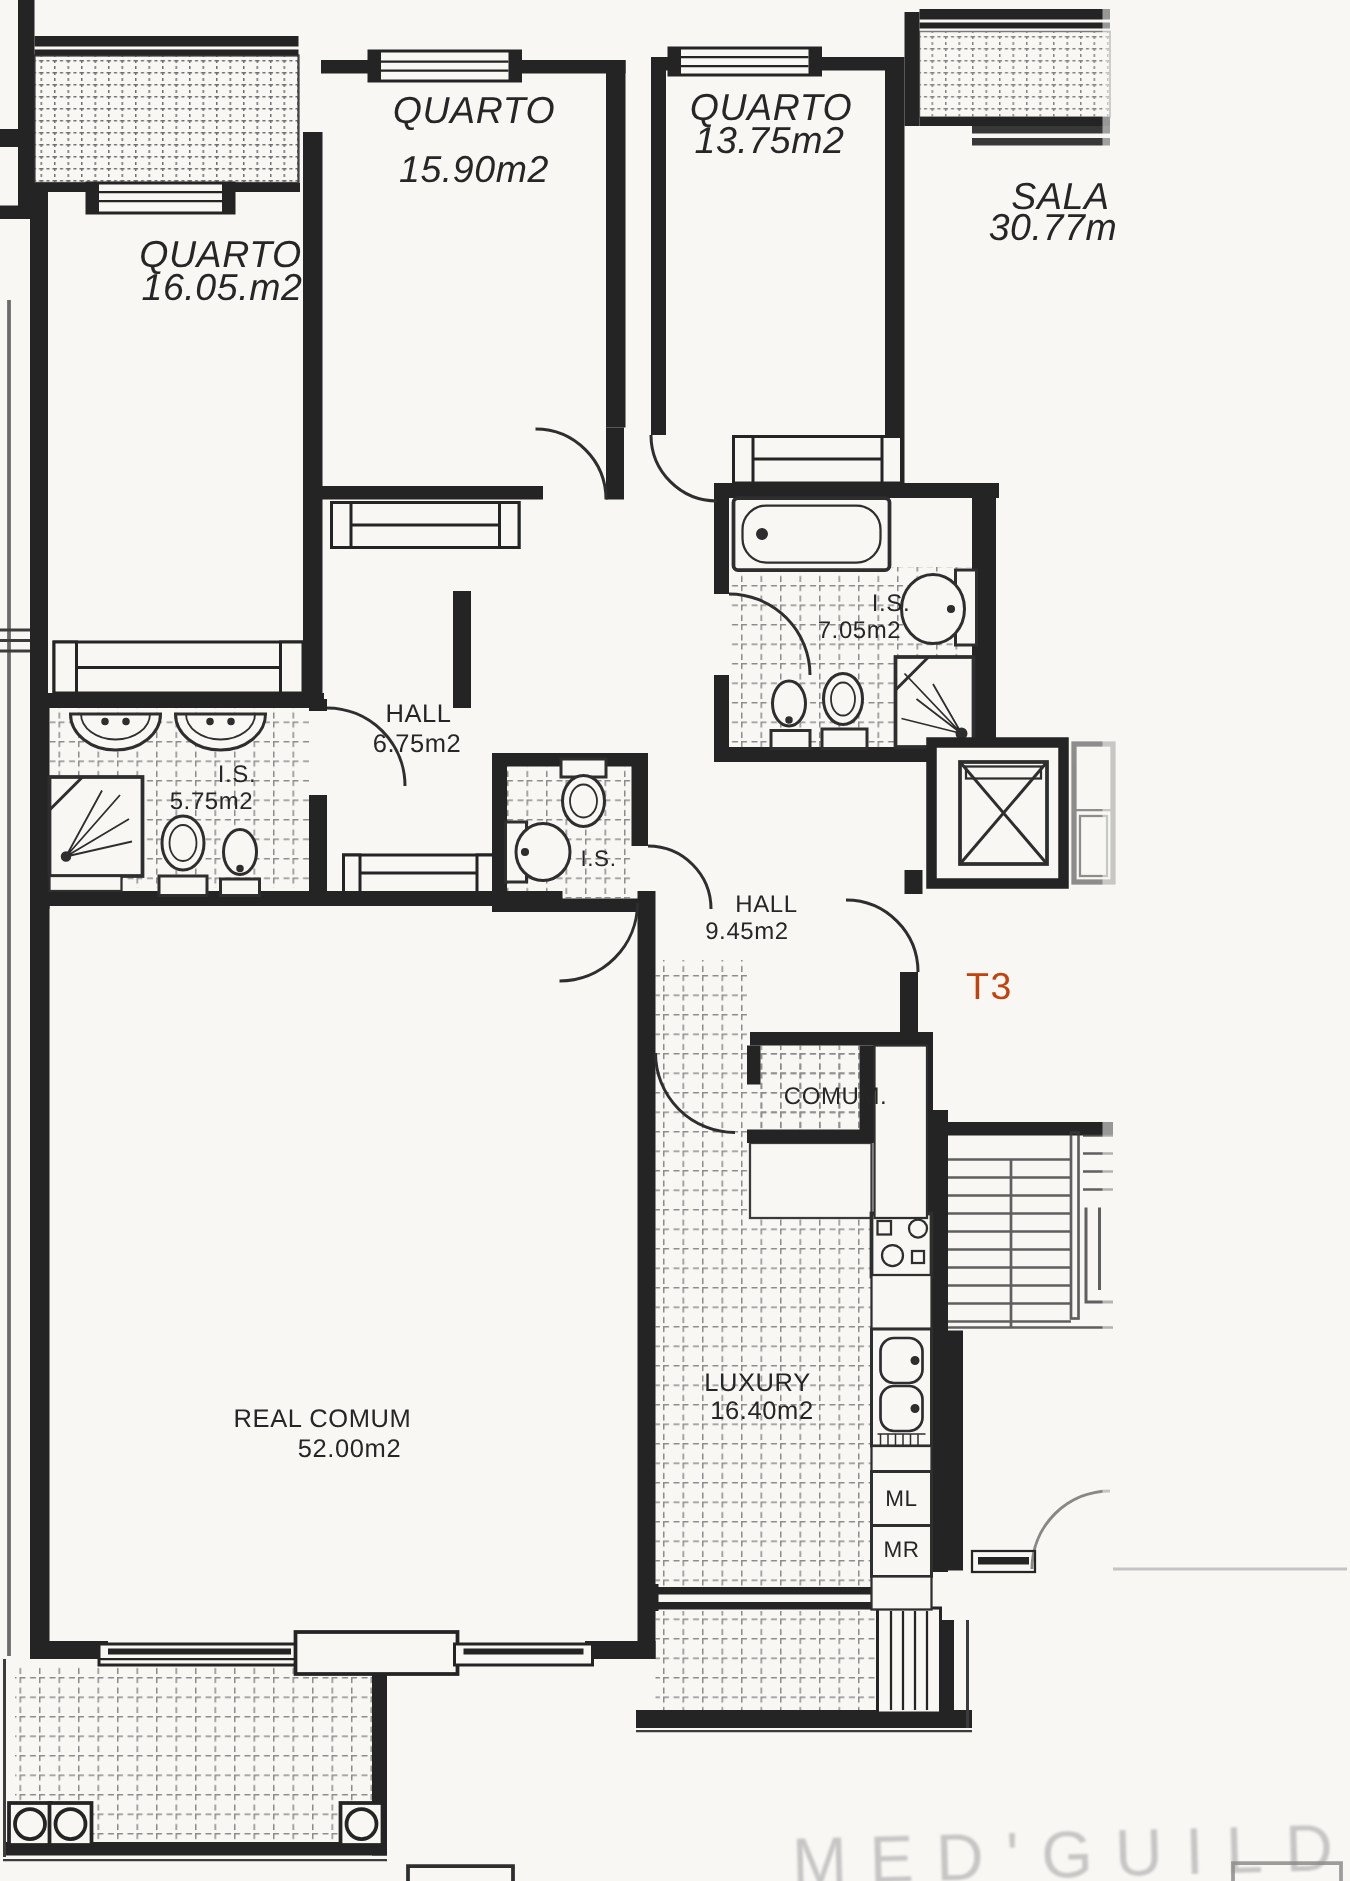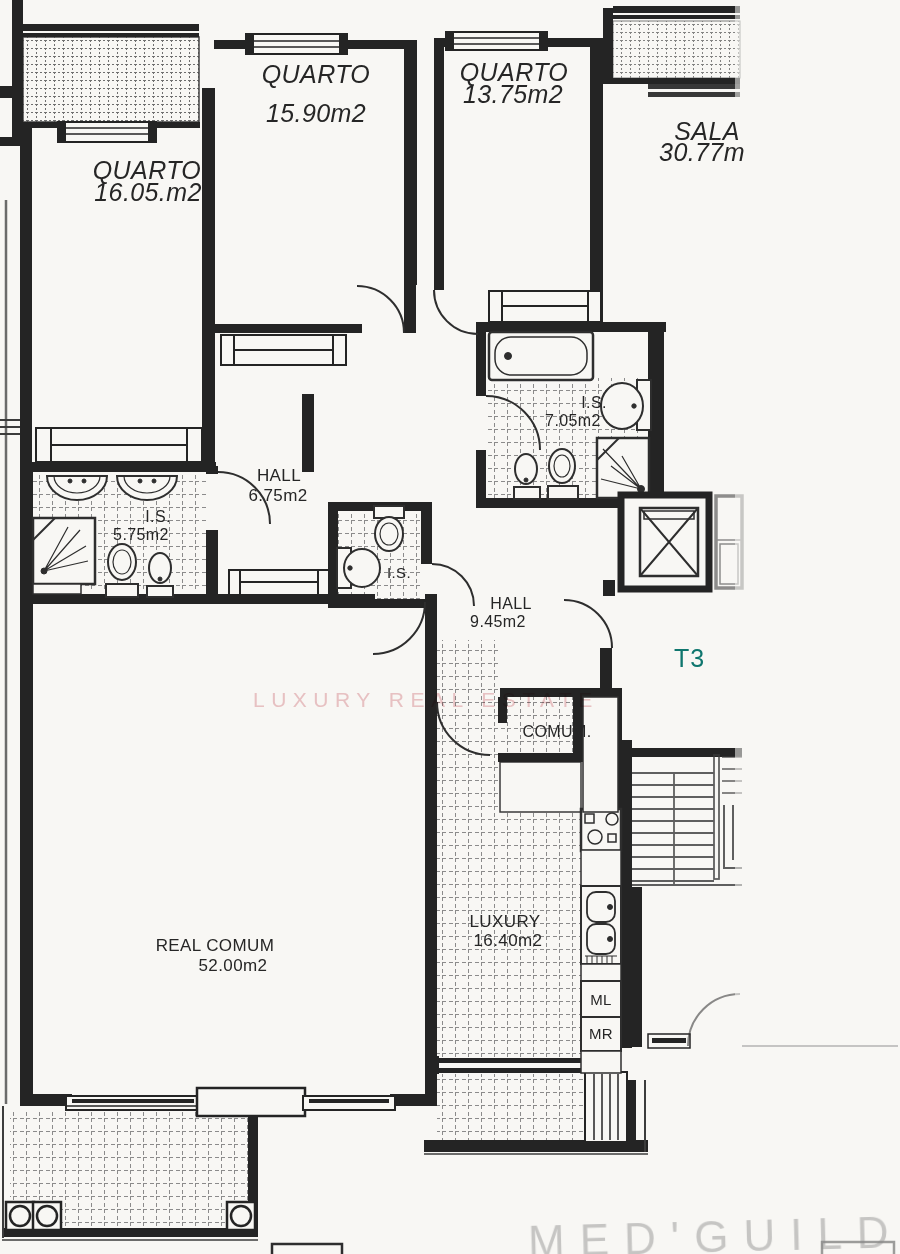--- a/index.html
+++ b/index.html
@@ -5,21 +5,21 @@
   :root{
     --paper:#f8f7f4; --ink:#242424; --brand:#d2838d; --tagline:#edc4c8; --stamp:#8a8a8a;
   }
   html,body{margin:0;padding:0;background:#e9e8e5;}
   #stage{position:relative;width:900px;height:1254px;background:var(--paper);overflow:hidden;
          font-family:"Liberation Sans",sans-serif;}
   #plan-svg{position:absolute;left:0;top:0;}
   .lbl{position:absolute;color:#262626;white-space:nowrap;letter-spacing:.4px;line-height:1;}
   .c{transform:translateX(-50%);text-align:center;}
   .s19{font-size:25px;font-style:italic;} .s17{font-size:17px;} .s16{font-size:16px;} .s15{font-size:15px;}
-  .t3{font-size:25px;color:#0f766e;letter-spacing:1px;margin-left:30px;}
+  .t3{font-size:25px;color:#c2410c;letter-spacing:1px;}
   #wm-brand{position:absolute;left:206px;top:574px;font-family:"DejaVu Serif",serif;
     font-size:92px;letter-spacing:3px;color:var(--brand);opacity:.78;mix-blend-mode:multiply;}
   #wm-tagline{position:absolute;left:253px;top:688px;font-size:21px;letter-spacing:6.5px;
     color:var(--tagline);opacity:.95;mix-blend-mode:multiply;}
   #stamp{position:absolute;left:528px;top:1212px;font-size:44px;letter-spacing:15px;
     color:var(--stamp);opacity:.45;filter:blur(.7px);transform:rotate(-1.5deg);}
 </style>
 </head>
 <body>
 
@@ -363,15 +363,14 @@
 
   <div class="lbl s17 c" style="left:505px;top:913px">LUXURY</div>
   <div class="lbl s17 c" style="left:508px;top:932px">16.40m2</div>
 
   <div class="lbl s17 c" style="left:215px;top:937px">REAL COMUM</div>
   <div class="lbl s17 c" style="left:233px;top:957px">52.00m2</div>
 
   <div class="lbl s15 c" style="left:601px;top:992px">ML</div>
   <div class="lbl s15 c" style="left:601px;top:1026px">MR</div>
 
-  <div id="wm-tagline">LUXURY REAL ESTATE</div>
   <div id="stamp">MED'GUILD</div>
 </div>
 
 </body></html>

